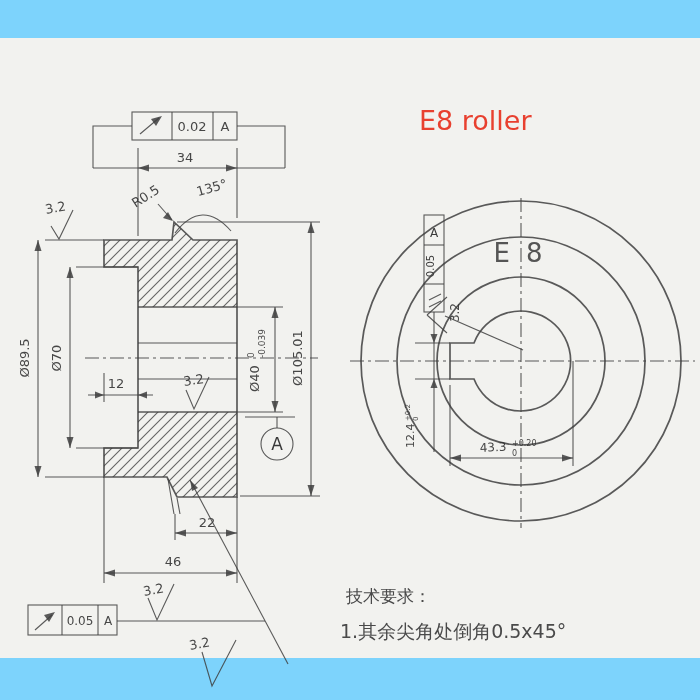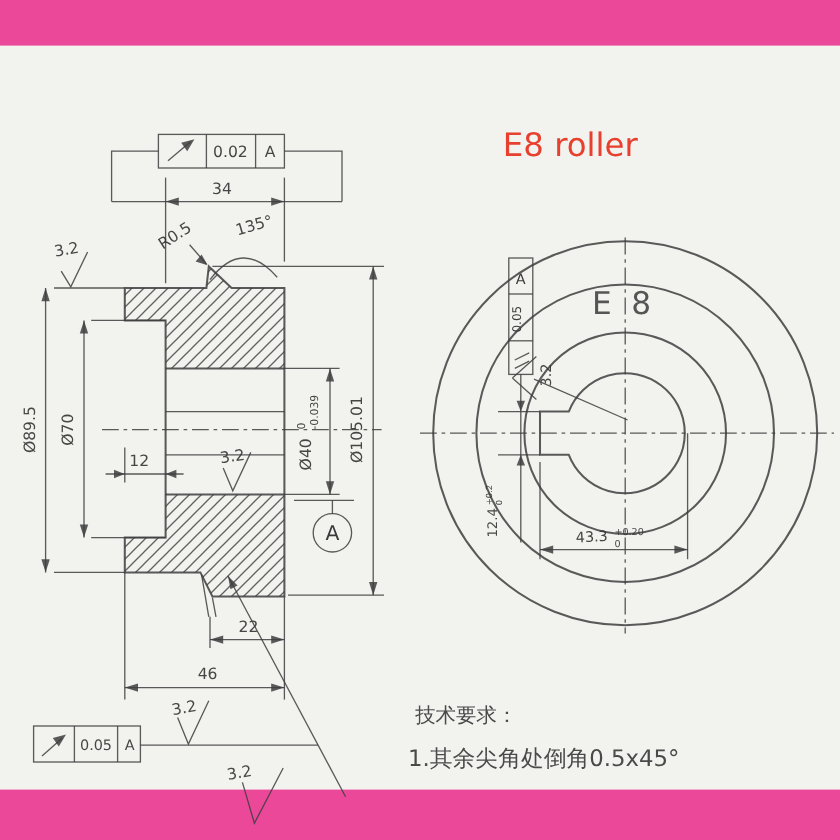--- a/index.html
+++ b/index.html
@@ -1,16 +1,16 @@
 <!DOCTYPE html>
 <html><head>
 <meta charset="utf-8">
 <style>
   html,body{margin:0;padding:0;background:#ffffff;}
-  .stage{position:relative;width:700px;height:700px;background:#ec4899;overflow:hidden;
+  .stage{position:relative;width:700px;height:700px;background:#7dd3fc;overflow:hidden;
          font-family:"DejaVu Sans","Liberation Sans",sans-serif;}
   .paper{position:absolute;left:0;top:38px;width:700px;height:620px;background:#f2f2ef;}
   svg text{fill:#3a3a3a;}
   .pencil{stroke:#3e3e3e;stroke-opacity:.85;fill:none;}
   .thick{stroke-width:1.7;}
   .thin{stroke-width:1.1;}
   .arr{fill:#3e3e3e;fill-opacity:.85;stroke:none;}
   .dimtxt{font-size:13px;fill:#333;fill-opacity:.9;}
   .smalltxt{font-size:9px;fill:#333;fill-opacity:.9;}
 </style>

